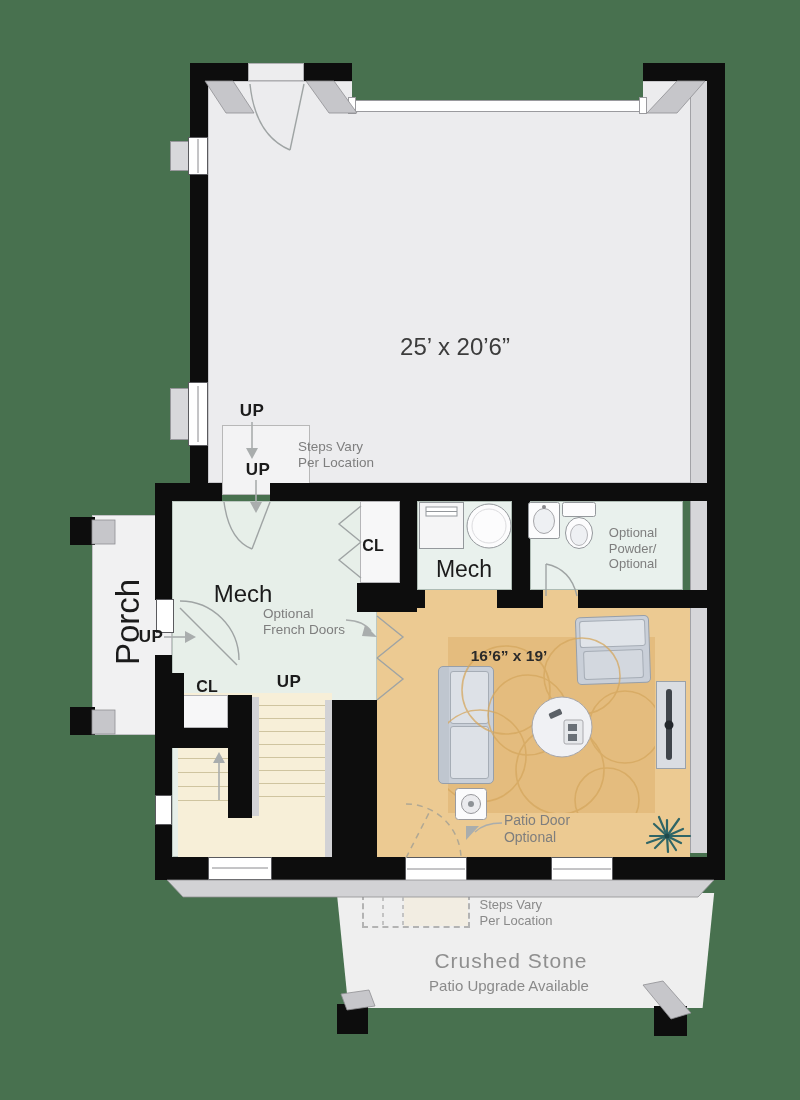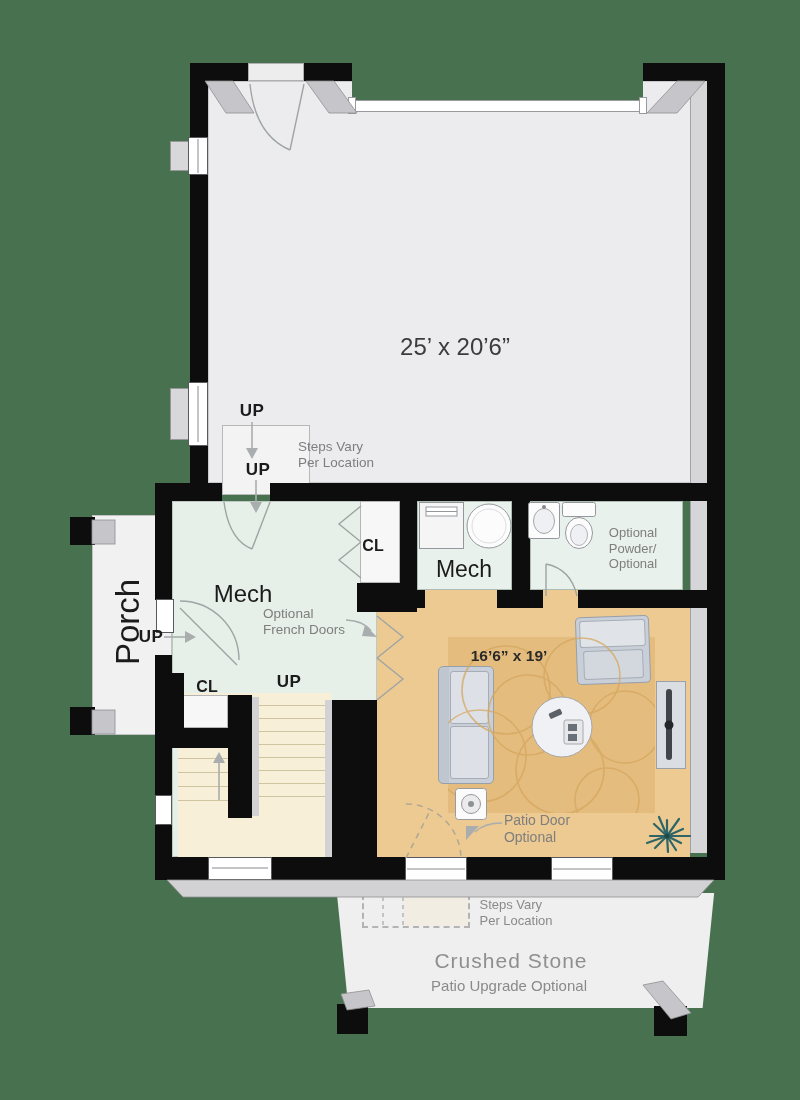--- a/index.html
+++ b/index.html
@@ -284,15 +284,15 @@
   <div class="lbl up" style="left:289px;top:682px;">UP</div>
   <div class="lbl cl" style="left:207px;top:687px;">CL</div>
 
   <div class="lbl porch-name" style="left:128px;top:622px;">Porch</div>
 
   <div class="note" style="left:516px;top:897px;font-size:13px;color:#8a8a8a;">
     <span>Steps Vary</span>
     <span>Per Location</span>
   </div>
   <div class="lbl stone-name" style="left:511px;top:961px;">Crushed Stone</div>
-  <div class="lbl stone-sub" style="left:509px;top:985px;">Patio Upgrade Optional</div>
+  <div class="lbl stone-sub" style="left:509px;top:985px;">Patio Upgrade Available</div>
 
 </div>
 
 </body></html>

